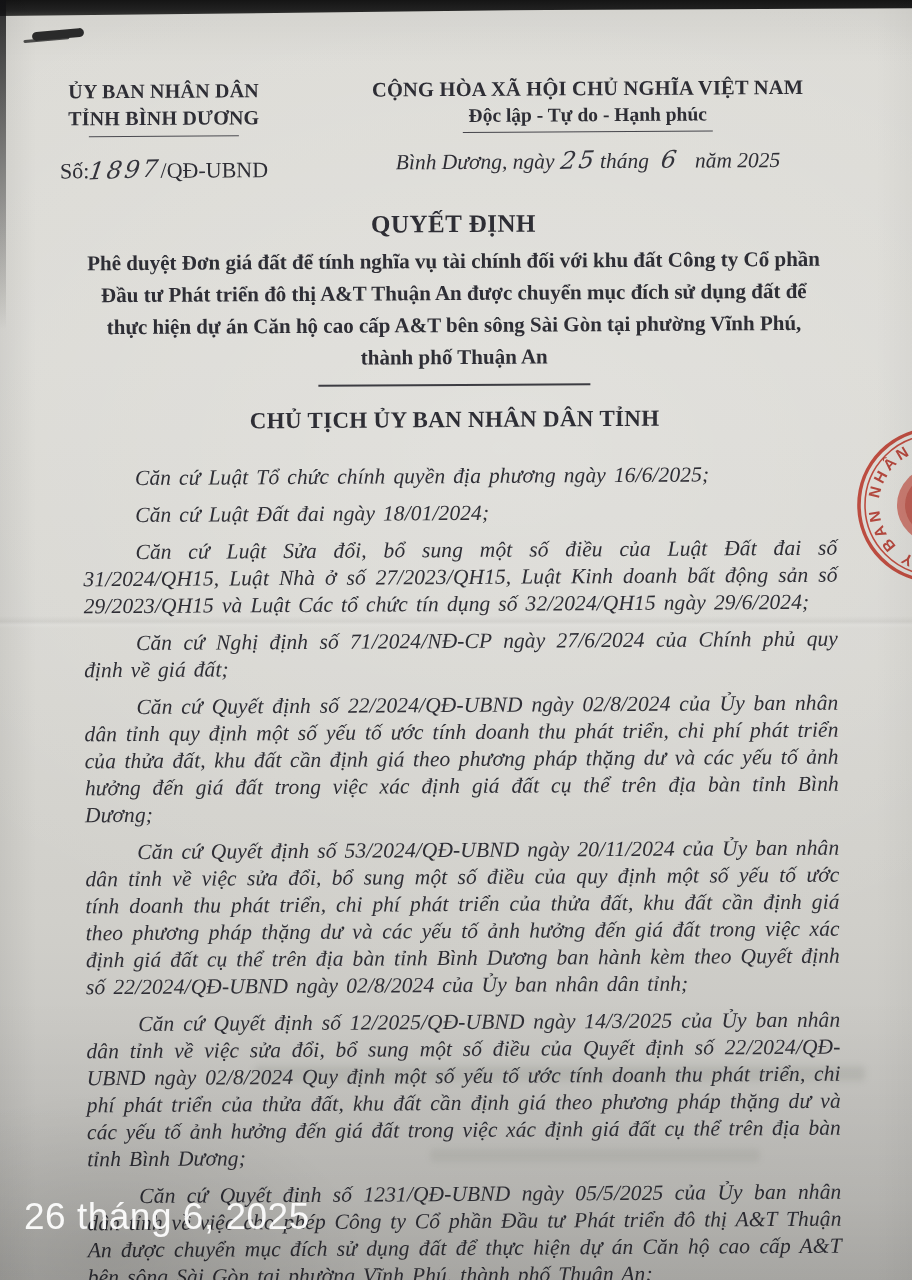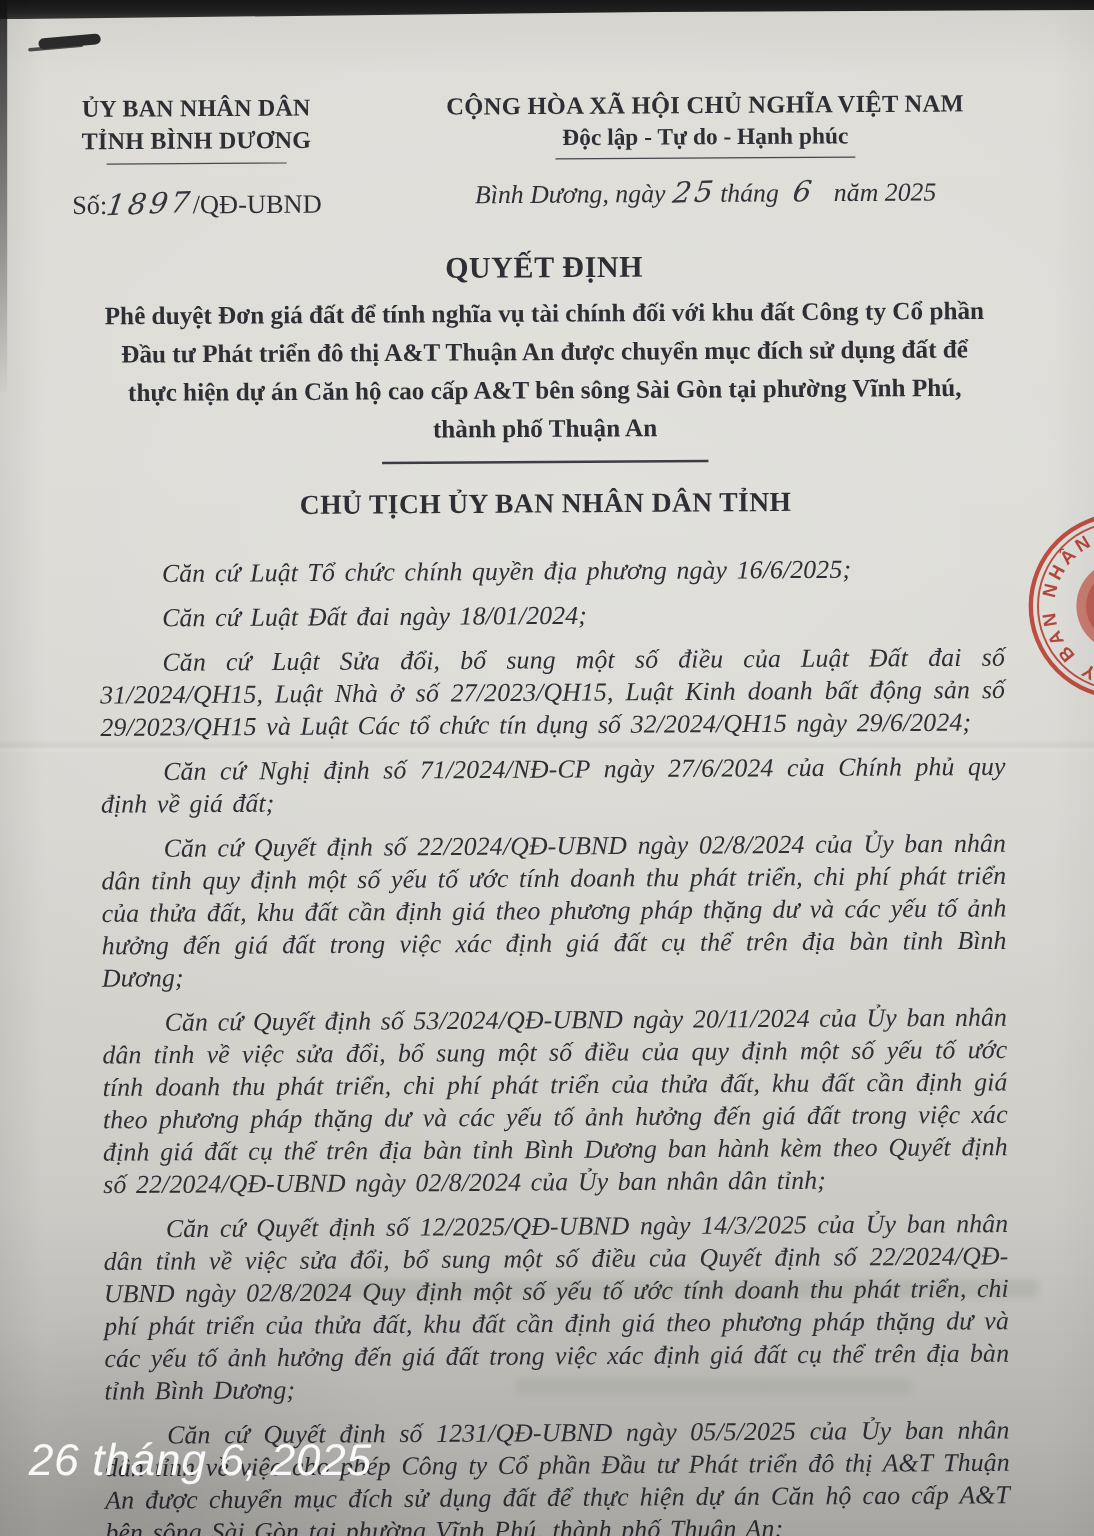--- a/index.html
+++ b/index.html
@@ -81,21 +81,21 @@
     margin:0 0 10px 0;font-style:italic;font-size:21.5px;line-height:27px;
     text-indent:52px;text-align:justify;word-spacing:2.5px;letter-spacing:0.1px;
   }
 
   .seal{position:absolute;left:825px;top:395px;width:220px;height:220px;opacity:0.88;}
   .seal text{font-family:"Liberation Sans",sans-serif;}
 
   .timestamp{
     position:absolute;left:24px;top:1196px;
     font-family:"Liberation Sans",sans-serif;font-size:37px;font-weight:400;
-    color:rgba(255,255,255,0.93);letter-spacing:0.5px;font-style:italic;
+    color:rgba(255,255,255,0.93);letter-spacing:0.5px;
   }
 </style>
 </head>
 <body>
 
 <div class="paper"></div>
 <div class="top-strip"></div>
 <div class="left-sliver"></div>
 <div class="corner-mark"></div>
 <div class="crease" style="top:616px;"></div>

